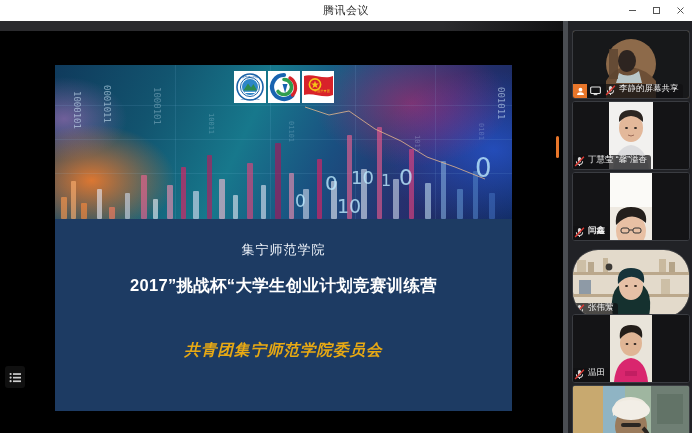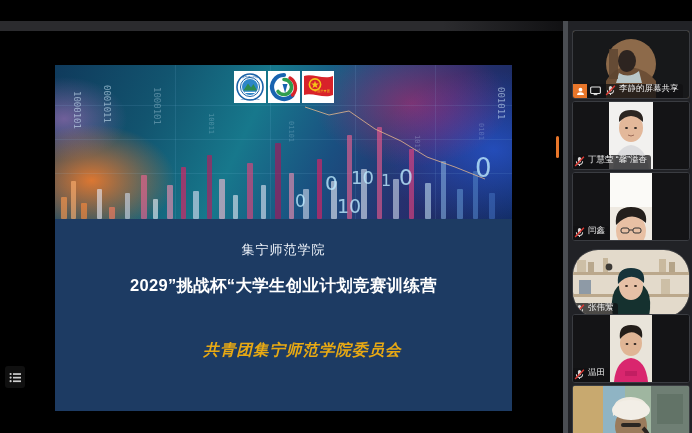--- a/index.html
+++ b/index.html
@@ -79,21 +79,21 @@
   .org-name{
     position:absolute;left:0;top:22px;width:457px;text-align:center;
     color:#eef3fa;font-size:13px;letter-spacing:1px;
   }
   .main-title{
     position:absolute;left:0;top:56px;width:457px;text-align:center;
     color:#ffffff;font-size:16.5px;font-weight:600;letter-spacing:.3px;
   }
   .sub-title{
     position:absolute;left:0;top:121px;width:457px;text-align:center;
-    color:#e8a913;font-size:15.5px;font-weight:700;font-style:italic;letter-spacing:1px;padding-left:19px;
+    color:#e8a913;font-size:15.5px;font-weight:700;font-style:italic;letter-spacing:1px;
   }
 
   .panel-toggle{
     position:absolute;left:5px;top:345px;width:20px;height:22px;
     background:rgba(18,18,18,.88);border-radius:3px;
     display:flex;align-items:center;justify-content:center;
   }
 
   .share-edge{
     position:absolute;left:556px;top:115px;width:3px;height:22px;
@@ -128,20 +128,41 @@
   .ico svg{display:block;}
 
   
   .bg-room{background:linear-gradient(180deg,#c8b49a 0%,#b79f82 45%,#8d7559 100%);}
 </style>
 </head>
 <body>
 
 <div id="app">
 
+  <div class="titlebar">
+    <span class="titlebar-title">腾讯会议</span>
+    <div class="wincontrols">
+      <div class="wc">
+        <svg width="11" height="11" viewBox="0 0 11 11">
+            <line x1="2" y1="5.5" x2="9" y2="5.5" stroke="#555" stroke-width="1"></line>
+          </svg>
+      </div>
+      <div class="wc">
+        <svg width="11" height="11" viewBox="0 0 11 11">
+            <rect x="2.5" y="2.5" width="6" height="6" fill="none" stroke="#555" stroke-width="1"></rect>
+          </svg>
+      </div>
+      <div class="wc close">
+        <svg width="11" height="11" viewBox="0 0 11 11">
+            <line x1="2.5" y1="2.5" x2="8.5" y2="8.5" stroke="#555" stroke-width="1"></line>
+            <line x1="8.5" y1="2.5" x2="2.5" y2="8.5" stroke="#555" stroke-width="1"></line>
+          </svg>
+      </div>
+    </div>
+  </div>
 
   <div class="stage">
     <div class="stage-topbar"></div>
 
     <div class="slide">
 
       <div class="slide-banner">
 
         <div class="binwrap">
           <div class="bincol" style="left:16px;top:26px;">1000101</div>
@@ -241,21 +262,21 @@
               <circle cx="13" cy="13.5" r="4.8" fill="#d8232a"></circle>
               <path d="M13 9.8 l1 2.6 l2.8 .1 l-2.2 1.8 l.8 2.7 l-2.4-1.6 l-2.4 1.6 l.8-2.7 l-2.2-1.8 l2.8-.1 z" fill="#f5c518"></path>
               <text x="20" y="20.5" font-size="3.2" fill="#f5c518" text-anchor="middle" font-family="sans-serif">中国共青团</text>
             </svg>
           </span>
         </div>
       </div>
 
       <div class="slide-body">
         <div class="org-name">集宁师范学院</div>
-        <div class="main-title">2029”挑战杯“大学生创业计划竞赛训练营</div>
+        <div class="main-title">2017”挑战杯“大学生创业计划竞赛训练营</div>
         <div class="sub-title">共青团集宁师范学院委员会</div>
       </div>
     </div>
 
     <div class="panel-toggle">
       <svg width="13" height="11" viewBox="0 0 13 11">
         <circle cx="1.6" cy="2" r="1.1" fill="#cfcfcf"></circle>
         <rect x="4" y="1.2" width="8" height="1.7" fill="#cfcfcf"></rect>
         <circle cx="1.6" cy="5.6" r="1.1" fill="#cfcfcf"></circle>
         <rect x="4" y="4.8" width="8" height="1.7" fill="#cfcfcf"></rect>
@@ -325,21 +346,21 @@
               <rect x="4.3" y="1" width="3.4" height="6" rx="1.7" fill="#d8d8d8"></rect>
               <path d="M2.6 5.8 a3.4 3.4 0 0 0 6.8 0" fill="none" stroke="#d8d8d8" stroke-width="1.1"></path>
               <line x1="6" y1="9.1" x2="6" y2="10.8" stroke="#d8d8d8" stroke-width="1.1"></line>
               <line x1="1.2" y1="10.9" x2="10.8" y2="0.9" stroke="#e03a34" stroke-width="1.5"></line>
             </svg>
         </span>
         <span class="nm-label">丁慧莹 “馨”溢香</span>
       </div>
     </div>
 
-    <div class="tile" style="top:151px;">
+    <div class="tile" style="top:151px;font-weight:bold;">
       <div class="tile-video">
         <svg width="116" height="67" viewBox="0 0 116 67" style="position:absolute;left:0;top:0;">
           <rect width="116" height="67" fill="#141416"></rect>
           <rect x="37" y="0" width="42" height="67" fill="#efeae2"></rect>
           <rect x="37" y="0" width="42" height="34" fill="#fbfaf7"></rect>
           <ellipse cx="58" cy="58" rx="15" ry="17" fill="#e8c0a4"></ellipse>
           <path d="M43 52 q15 -16 30 -2 q2 -16 -15 -16 q-17 0 -15 18 z" fill="#241f1c"></path>
           <rect x="48" y="55" width="8" height="5" rx="2" fill="none" stroke="#333" stroke-width="1"></rect>
           <rect x="60" y="55" width="8" height="5" rx="2" fill="none" stroke="#333" stroke-width="1"></rect>
           <line x1="56" y1="57" x2="60" y2="57" stroke="#333" stroke-width="1"></line>

